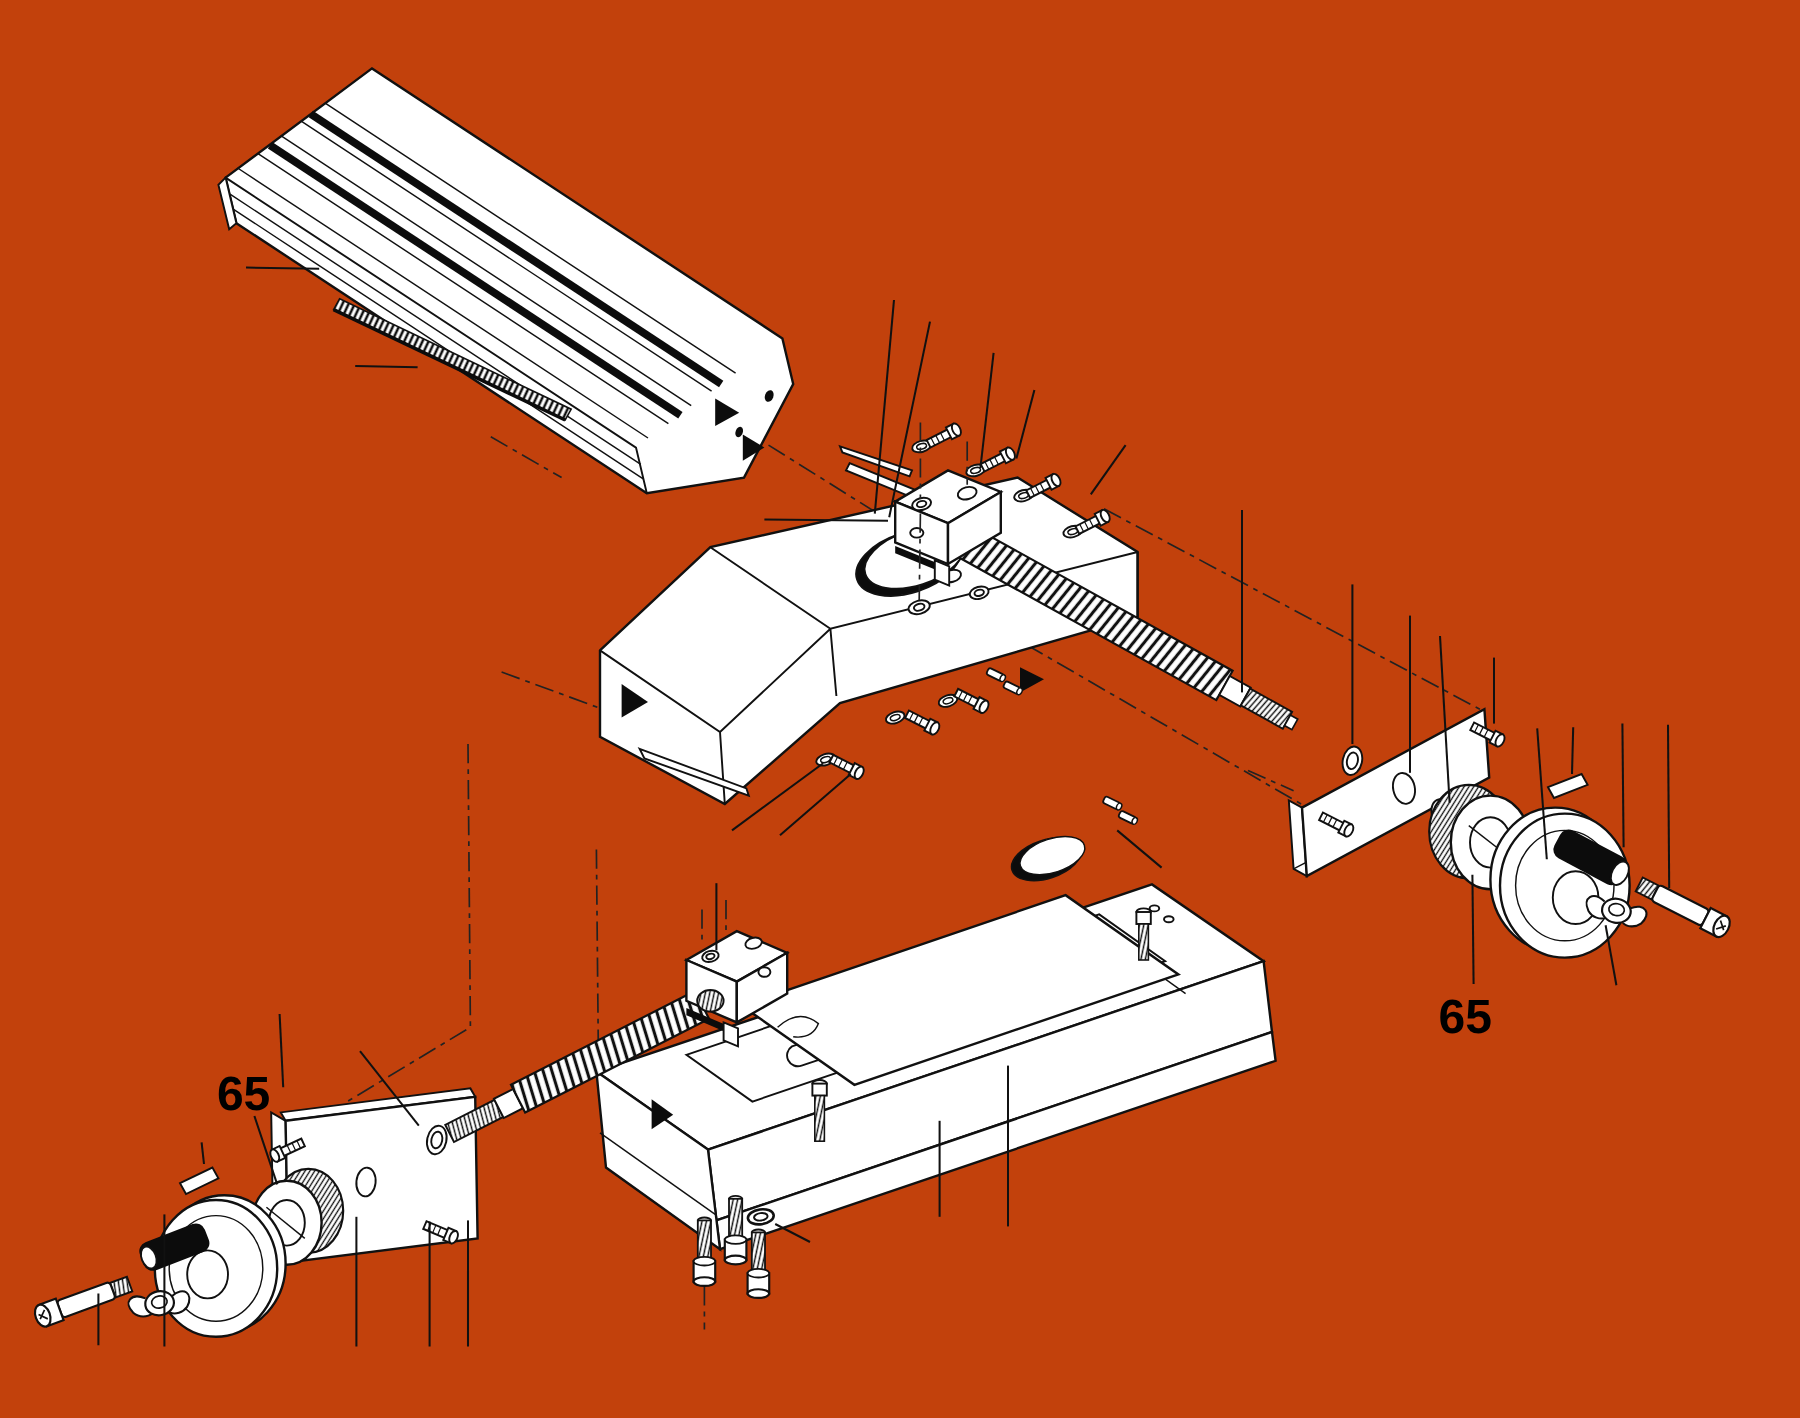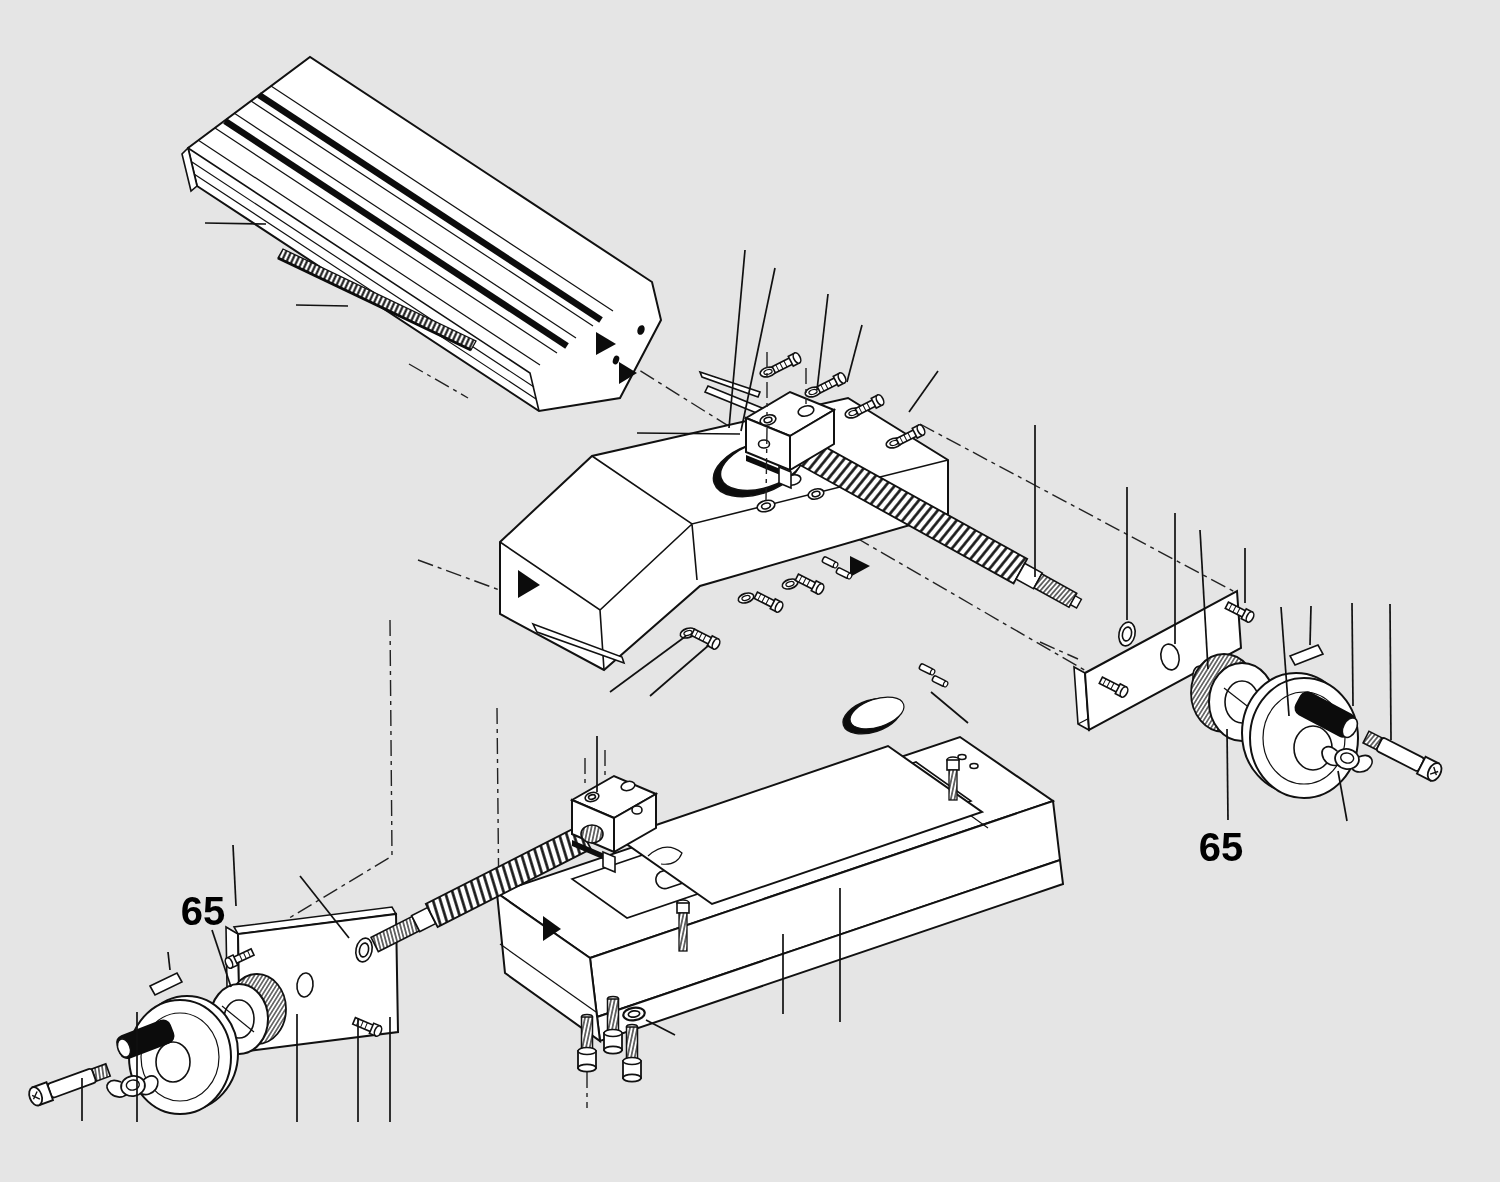--- a/index.html
+++ b/index.html
@@ -1,16 +1,16 @@
 <!DOCTYPE html>
 <html><head>
 <meta charset="utf-8">
 <style>
   html,body{margin:0;padding:0;background:#fff;}
-  .stage{width:1500px;height:1182px;position:relative;background:#e5e5e5;}
+  .stage{width:1500px;height:1182px;position:relative;background:#c2410c;}
   svg{display:block;}
   svg text{font-family:"Liberation Sans","DejaVu Sans",sans-serif;font-weight:bold;}
   .o  {fill:#fff;stroke:#111;stroke-width:2;}
   .o2 {fill:#fff;stroke:#111;stroke-width:1.6;}
   .l  {stroke:#111;stroke-width:1.6;fill:none;}
   .l2 {stroke:#111;stroke-width:1.2;fill:none;}
   .ldr{stroke:#111;stroke-width:1.7;fill:none;}
   .dd {stroke:#222;stroke-width:1.4;fill:none;stroke-dasharray:16 5 4 5;}
   .blk{fill:#0c0c0c;stroke:none;}
   .thk{stroke:#0c0c0c;stroke-width:6.5;fill:none;}

